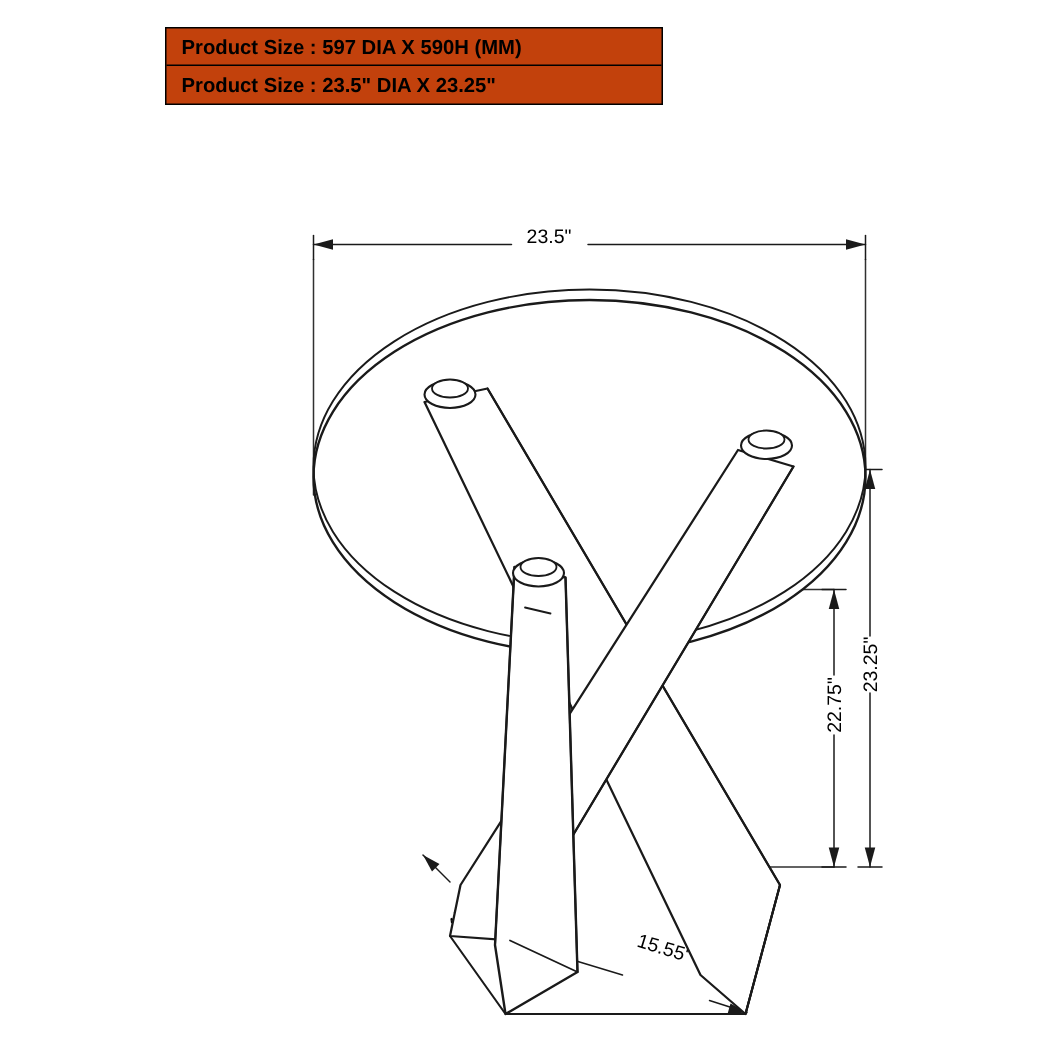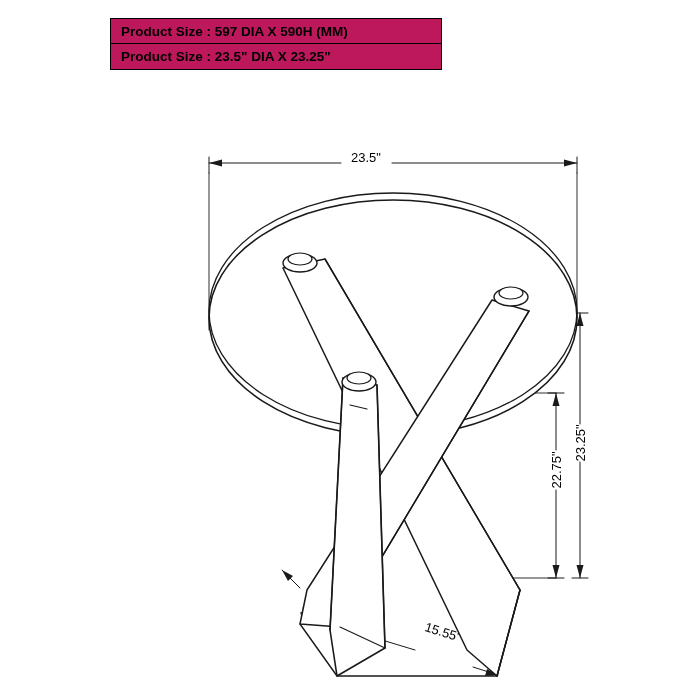--- a/index.html
+++ b/index.html
@@ -21,21 +21,21 @@
     height: 700px;
   }
   
   .spec-box {
     position: absolute;
     left: 110px;
     top: 18px;
     width: 332px;
     border: 1.5px solid #000;
     box-sizing: border-box;
-    background: #be185d;
+    background: #c2410c;
   }
   .spec-row {
     height: 25px;
     line-height: 25px;
     padding-left: 10px;
     font-size: 13.5px;
     font-weight: bold;
     color: #000;
     box-sizing: border-box;
     white-space: nowrap;

